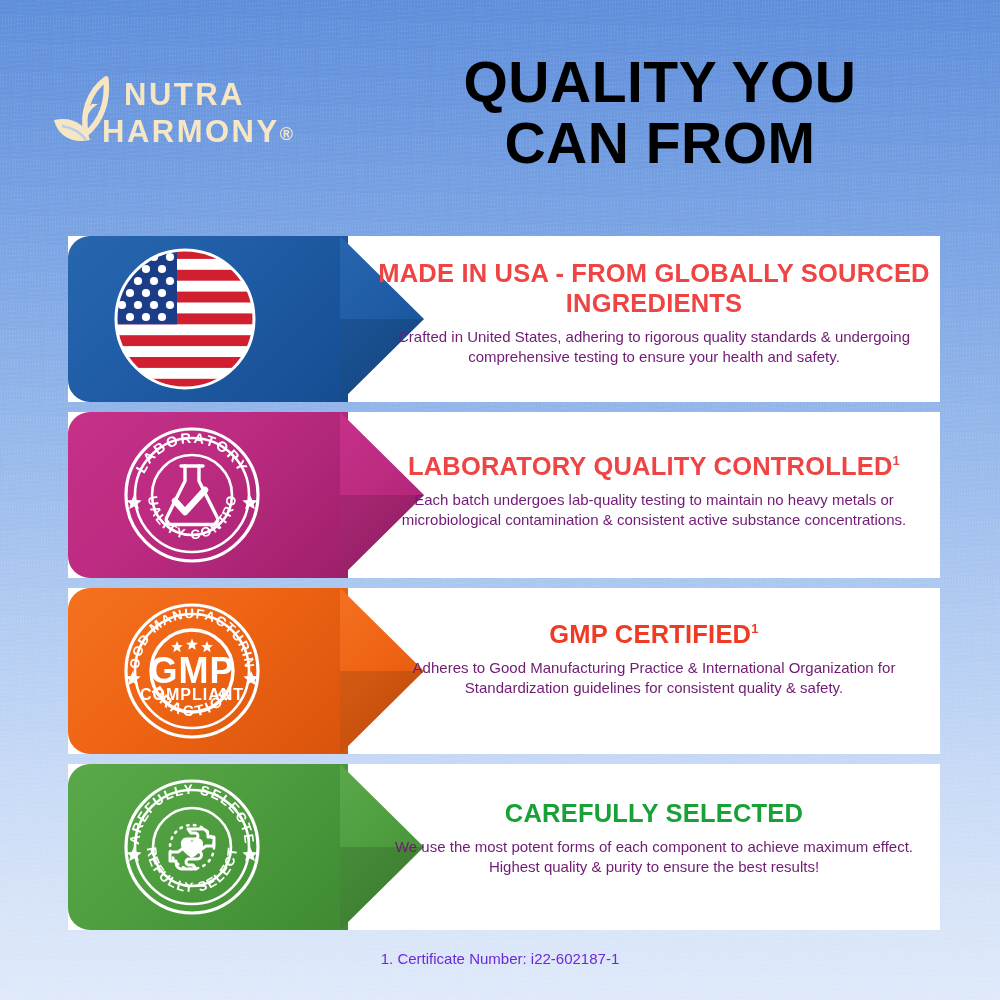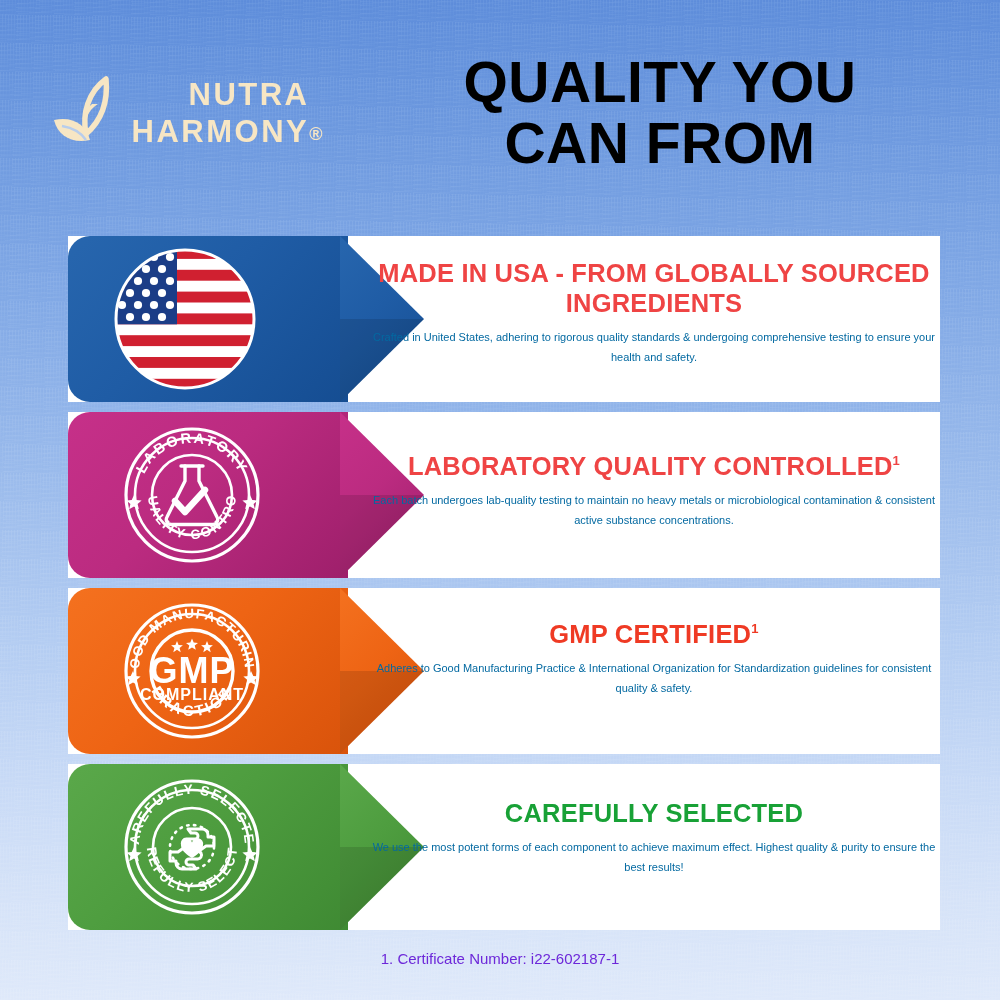--- a/index.html
+++ b/index.html
@@ -26,21 +26,21 @@
     opacity:.30;
     background-image:
       repeating-linear-gradient(92deg, rgba(255,255,255,.55) 0px, rgba(255,255,255,0) 1px, rgba(0,0,0,.05) 2px, rgba(255,255,255,0) 3px),
       repeating-linear-gradient(3deg, rgba(255,255,255,.45) 0px, rgba(255,255,255,0) 1px, rgba(0,0,0,.05) 2px, rgba(255,255,255,0) 4px),
       repeating-linear-gradient(175deg, rgba(255,255,255,.35) 0px, rgba(255,255,255,0) 2px, rgba(0,0,0,.04) 3px, rgba(255,255,255,0) 5px);
     mix-blend-mode:soft-light;
   }
   .stage{ position:absolute; inset:0; z-index:2; }
 
   
-  .logo{ position:absolute; left:48px; top:72px; width:320px; height:96px;text-align:center; }
+  .logo{ position:absolute; left:48px; top:72px; width:320px; height:96px; }
   .logo-mark{ position:absolute; left:0; top:2px; width:86px; height:86px; }
   .logo-type{ position:absolute; left:76px; top:4px; width:250px;
               color:#f7e6c4; letter-spacing:1.5px; }
   .logo-l1{ font-size:31px; font-weight:bold; line-height:38px; letter-spacing:2.5px;}
   .logo-l2{ font-size:31px; font-weight:bold; line-height:35px; letter-spacing:2.5px; position:relative; left:-22px;}
   .logo-l2 .reg{ font-size:18px; vertical-align:2px; letter-spacing:0; }
 
   .headline{
     position:absolute; left:400px; top:52px; width:520px;
     text-align:center; color:#000;
@@ -66,21 +66,21 @@
     position:absolute; left:272px; top:83px; width:84px; height:83px;
     clip-path:polygon(0 0, 100% 0, 0 100%);
     background:rgba(0,0,0,.12);
   }
   .seal{ position:absolute; left:54px; top:13px; width:140px; height:140px; }
   .flagwrap{ position:absolute; left:46px; top:12px; width:142px; height:142px; }
 
   .txt{ position:absolute; left:300px; width:572px; text-align:center; }
   .ttl{ font-size:25.5px; font-weight:bold; line-height:30px; letter-spacing:.2px; }
   .ttl sup{ font-size:13px; font-weight:bold; vertical-align:super; }
-  .desc{ font-size:11px; color:#0369a1; line-height:20px; margin-top:9px; }
+  .desc{ font-size:15px; color:#701a75; line-height:20px; margin-top:9px; }
 
   
   .r1 .arrow,.r1 .tip{ background:linear-gradient(135deg,#2766ae 0%,#1f5ca5 45%,#154d92 100%); }
   .r2 .arrow,.r2 .tip{ background:linear-gradient(135deg,#c63089 0%,#bb2b80 45%,#9e1f6b 100%); }
   .r3 .arrow,.r3 .tip{ background:linear-gradient(135deg,#f4711f 0%,#ee6414 45%,#d9530b 100%); }
   .r4 .arrow,.r4 .tip{ background:linear-gradient(135deg,#5aa84a 0%,#4e9d3f 45%,#3f8a33 100%); }
 
   .r1 .ttl{ color:#ef4444; }
   .r2 .ttl{ color:#ef4444; }
   .r3 .ttl{ color:#ef3a24; }

